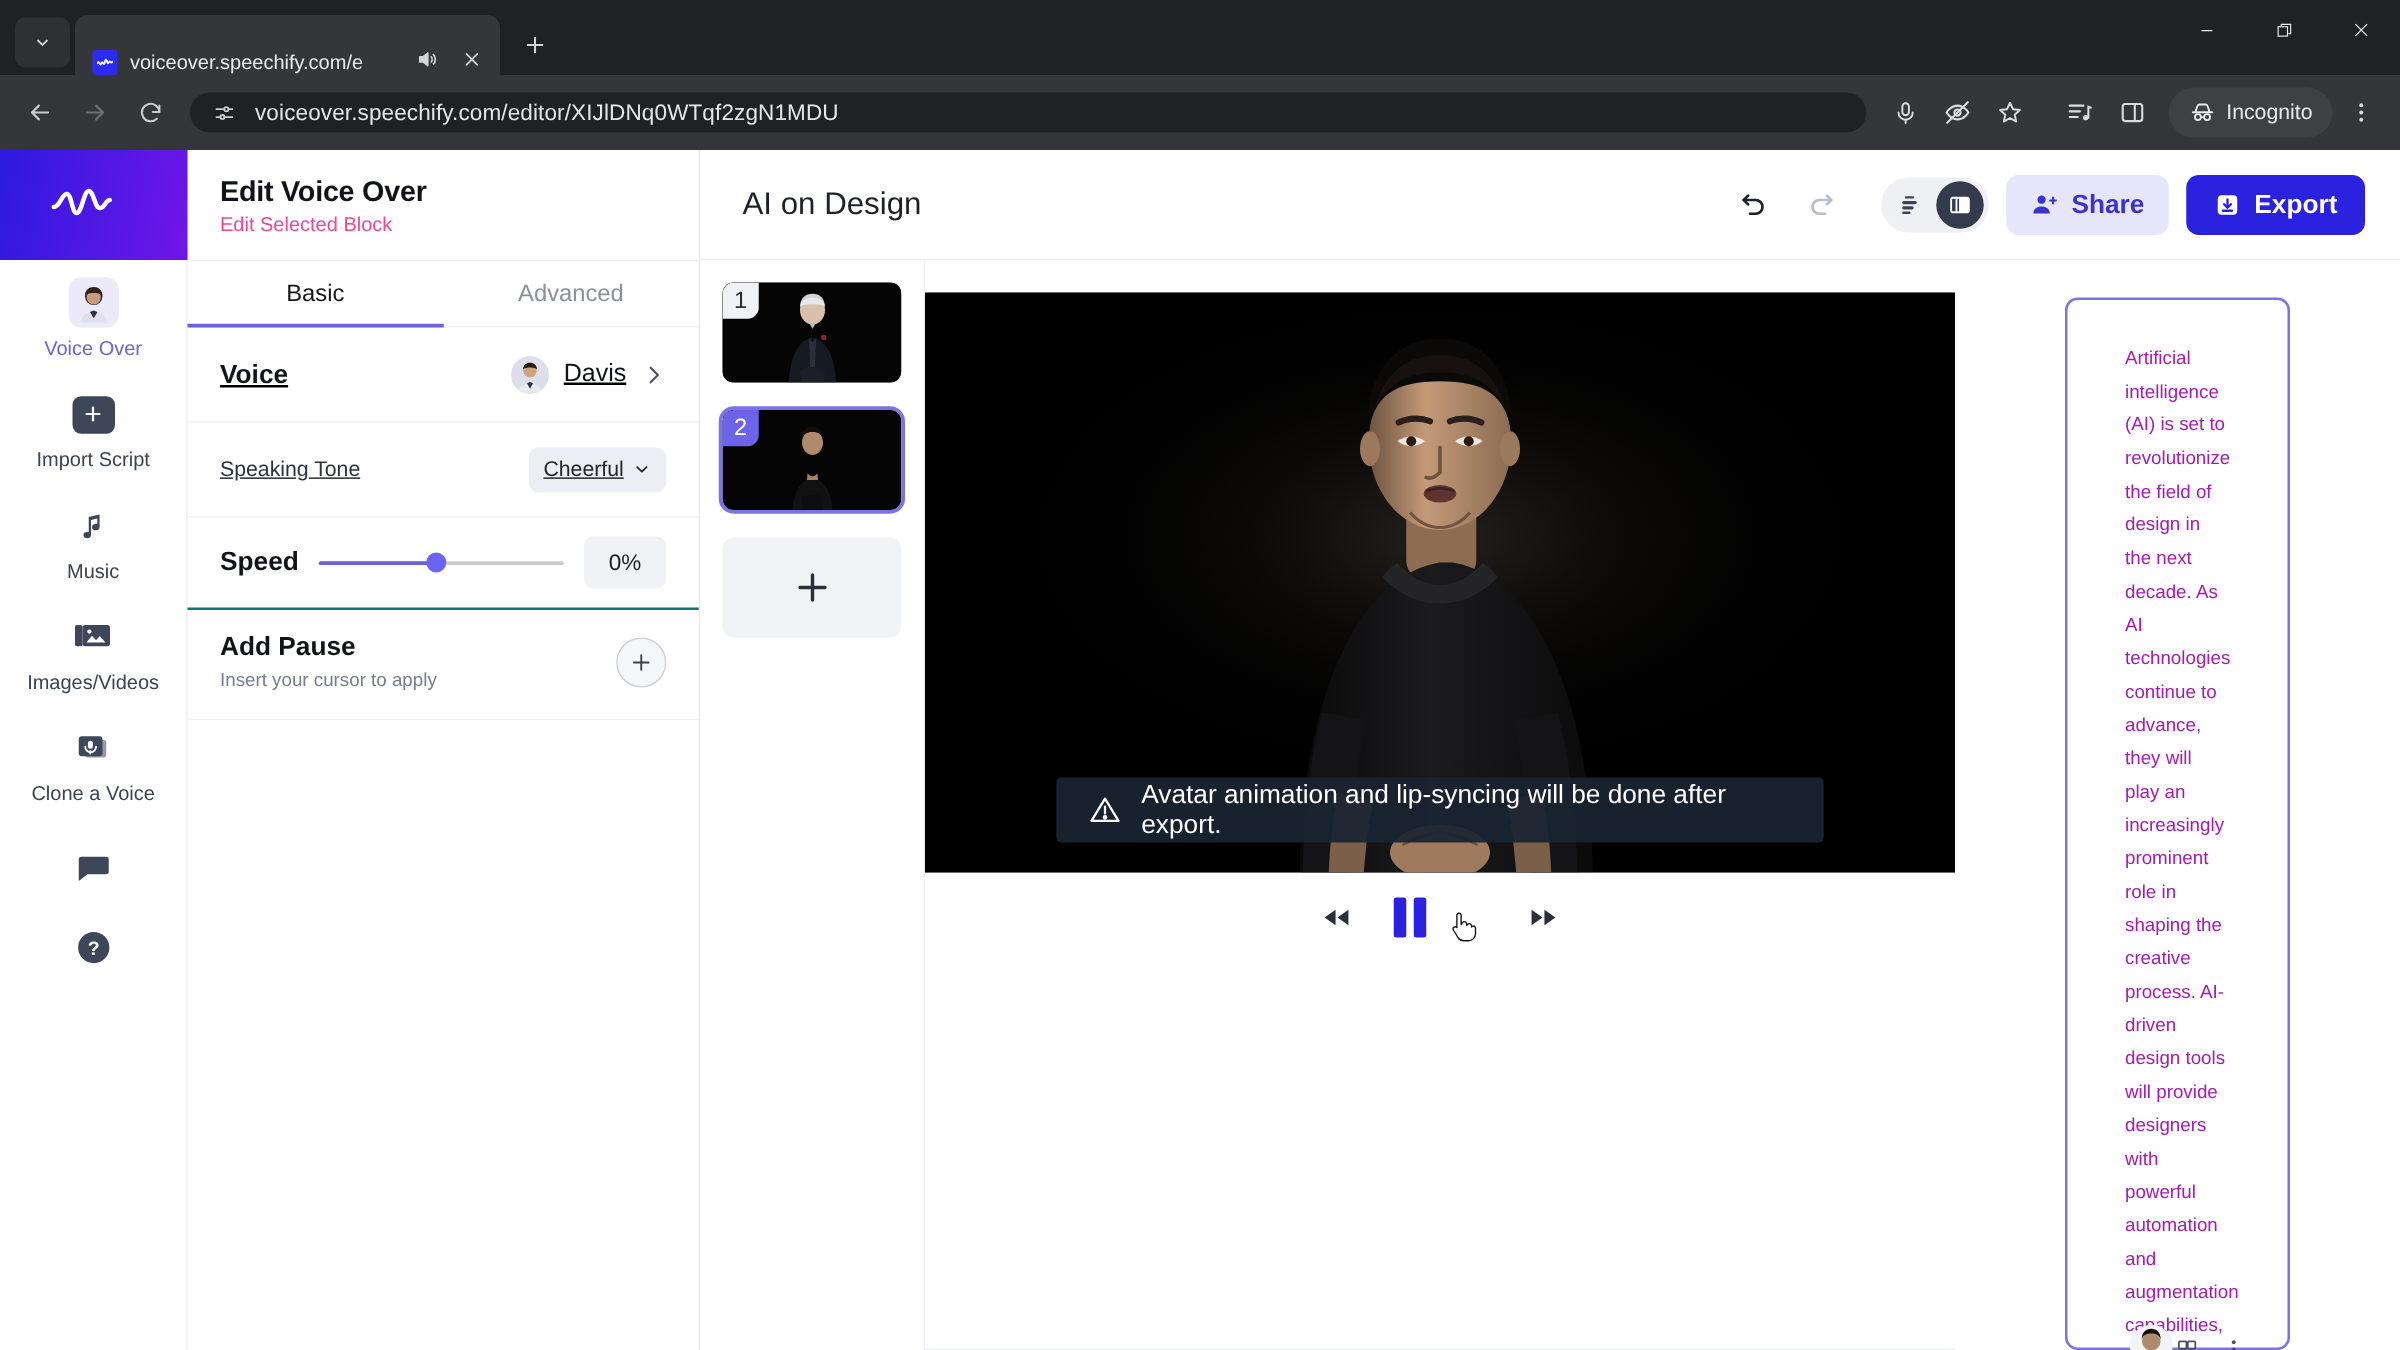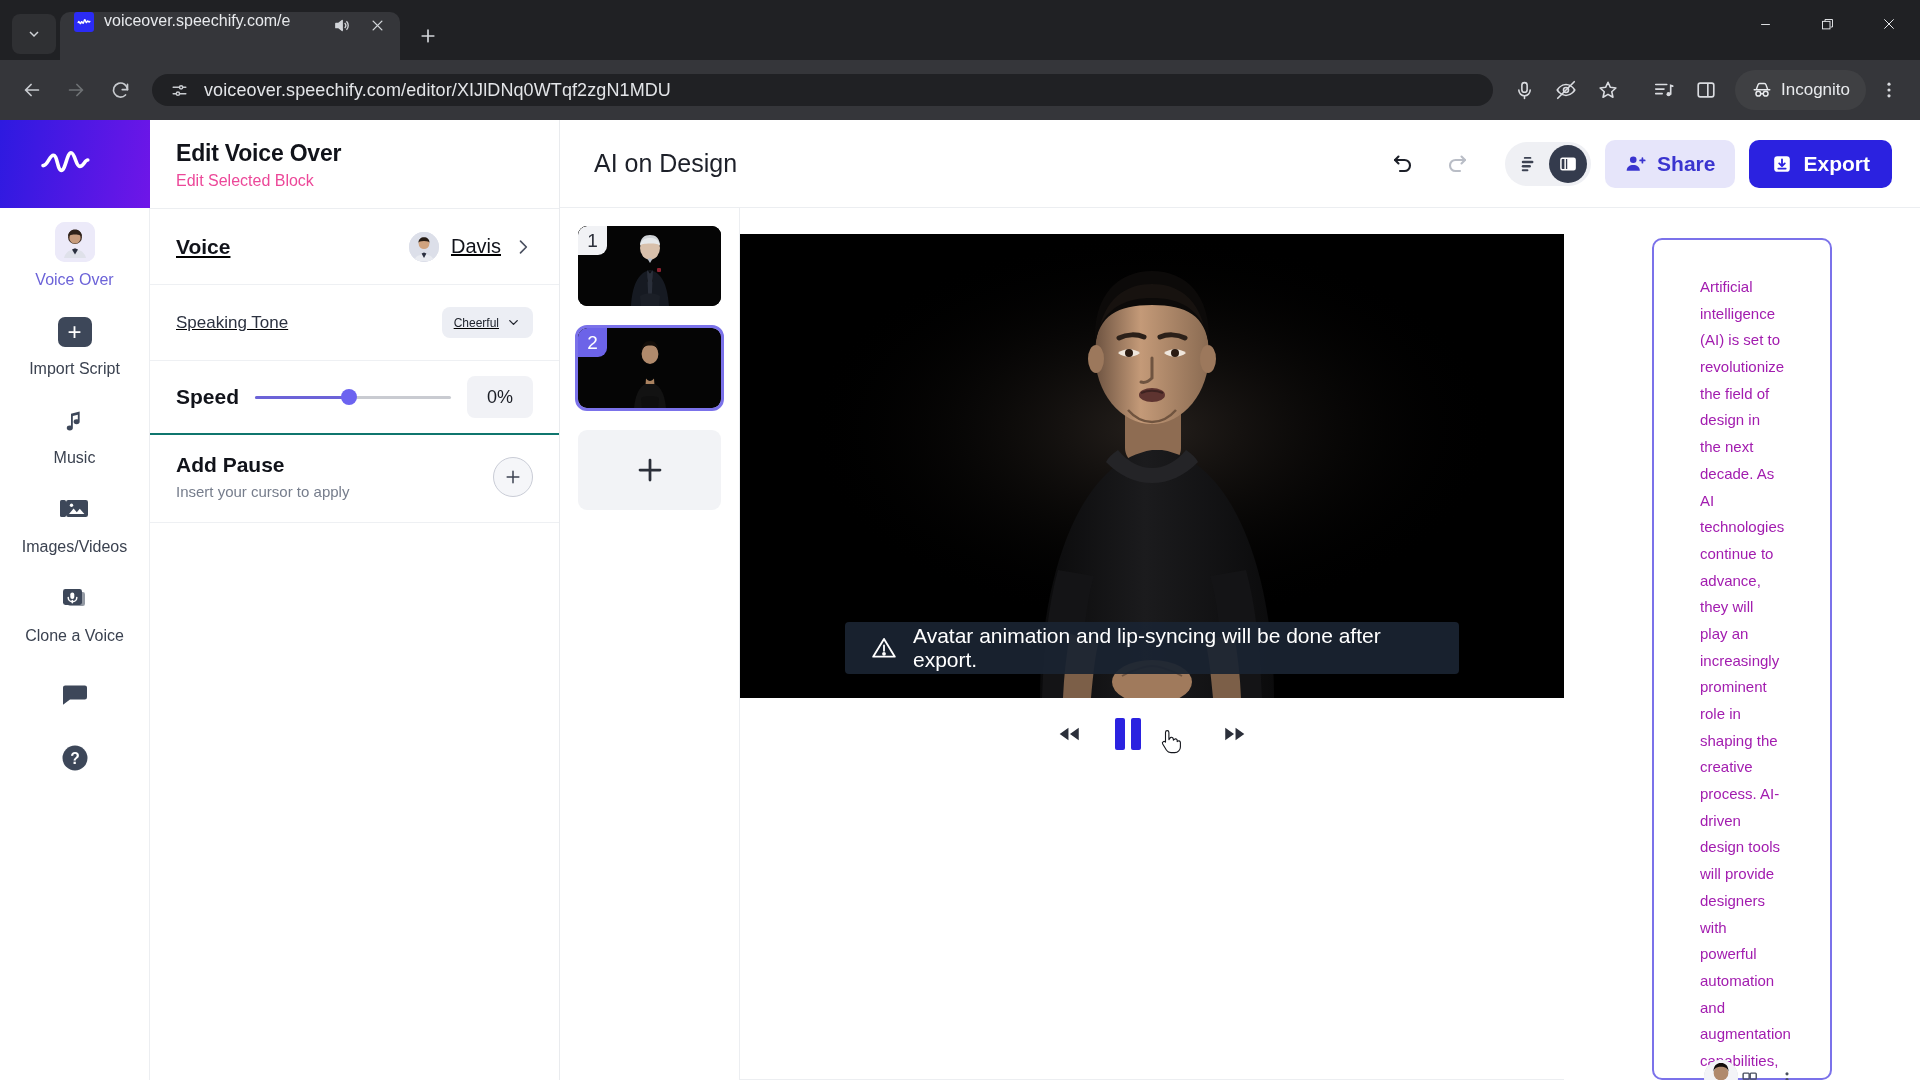--- a/index.html
+++ b/index.html
@@ -17,21 +17,21 @@
     height: 60px; background: #202124; display: flex; align-items: flex-end;
     padding: 0 0 0 8px; position: relative; flex: 0 0 60px;
   }
   .tab-chevron {
     width: 44px; height: 40px; margin: 0 4px 6px 4px; border-radius: 8px;
     background: #2f3033; display: flex; align-items: center; justify-content: center;
     color: #cfd2d6; cursor: pointer;
   }
   .tab {
     height: 48px; min-width: 340px; max-width: 340px; background: #35363a;
-    border-radius: 10px 10px 0 0; display: flex; align-items: flex-start;
+    border-radius: 10px 10px 0 0; display: flex; align-items: flex-end;
     padding: 0 10px 0 14px; gap: 10px; position: relative; cursor: pointer;
   }
   .tab-favicon {
     width: 20px; height: 20px; border-radius: 3px; background: #2b2bf5;
     display: flex; align-items: center; justify-content: center; flex: 0 0 20px;
   }
   .tab-title {
     color: #e8eaed; font-size: 16px; white-space: nowrap; overflow: hidden;
     flex: 1; -webkit-mask-image: linear-gradient(to right, #000 85%, transparent 100%);
     mask-image: linear-gradient(to right, #000 85%, transparent 100%);
@@ -127,21 +127,21 @@
     padding: 0 26px; height: 76px; border-bottom:1px solid #eef0f3;text-decoration:underline;
   }
   .ep-label-lg { font-size: 21px; font-weight: 700; color:#11131a; }
   .ep-label-md { font-size: 17px; color:#2c3240; }
   .voice-val { display:flex; align-items:center; gap:12px; cursor:pointer; }
   .voice-pic { width:30px; height:30px; border-radius:50%; overflow:hidden; background:#d9dbe6; }
   .voice-name { font-size: 20px; color:#11131a; }
   .chev-r { color:#4a5060; font-size: 22px; line-height:1; }
   .tone-pill {
     background:#eceef4; border-radius:8px; padding: 8px 12px; display:flex; align-items:center;
-    gap: 7px; font-size: 12px; color:#22262f; cursor:pointer;
+    gap: 7px; font-size: 17px; color:#22262f; cursor:pointer;
   }
   .speed-row { display:flex; align-items:center; gap: 16px; padding: 0 26px; height: 74px;
                border-bottom:2px solid #0f766e; }
   .slider { flex:1; height: 20px; position:relative; display:flex; align-items:center; cursor:pointer; }
   .slider-track { position:absolute; left:0; right:0; height:3px; background:#c9cbd1; border-radius:2px; }
   .slider-fill { position:absolute; left:0; width:48%; height:3px; background:#6c63d8; border-radius:2px; }
   .slider-thumb {
     position:absolute; left:48%; width:16px; height:16px; border-radius:50%;
     background:#6c63f0; transform: translateX(-50%);
   }
@@ -468,20 +468,24 @@
         </span>
       </div>
     </div>
 
     <div class="editpanel">
       <div class="ep-head">
         <div class="ep-title">Edit Voice Over</div>
         <div class="ep-sub">Edit Selected Block</div>
       </div>
 
+      <div class="ep-tabs">
+        <div class="ep-tab active">Basic</div>
+        <div class="ep-tab">Advanced</div>
+      </div>
 
       <div class="ep-row">
         <span class="ep-label-lg">Voice</span>
         <span class="voice-val">
           <span class="voice-pic">
             <svg width="30" height="30" viewBox="0 0 30 30">
               <rect width="30" height="30" fill="#dcdfe9"></rect>
               <circle cx="15" cy="11.6" r="5.4" fill="#d0a37f"></circle>
               <path d="M9.4 11c0-3.8 2.5-5.8 5.6-5.8s5.6 2 5.6 5.8c0-1.2-2-2-5.6-2s-5.6.8-5.6 2z" fill="#261c14"></path>
               <path d="M5 29c1-4.6 4.6-6.6 10-6.6S24 24.4 25 29z" fill="#e9ebf1"></path>

